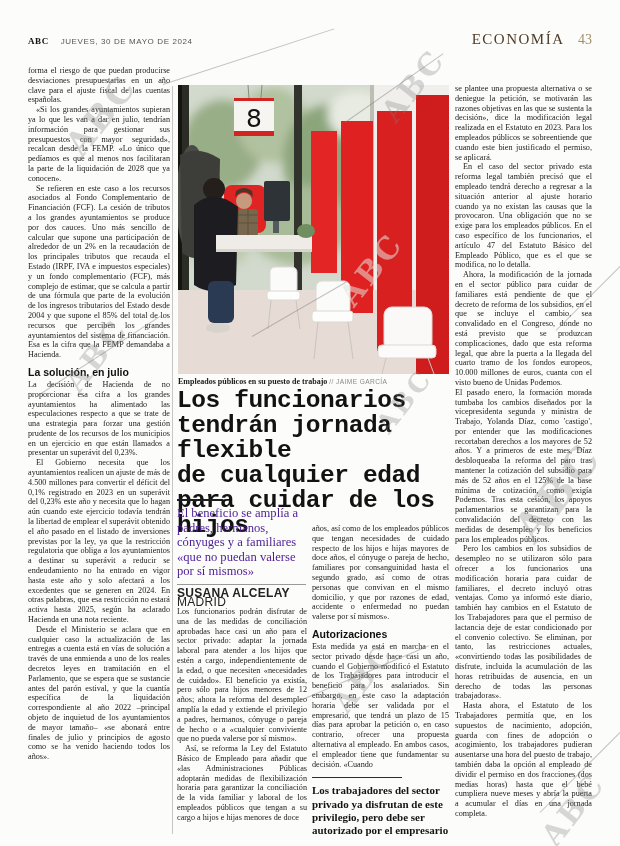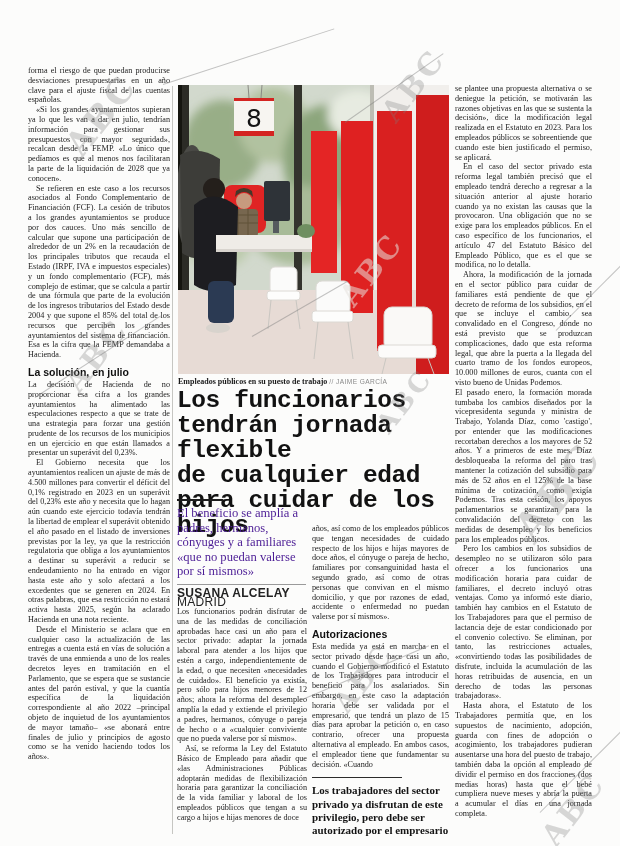--- a/index.html
+++ b/index.html
@@ -55,20 +55,30 @@
       color:rgba(125,125,125,.30);letter-spacing:3px;transform:rotate(-52deg);
       pointer-events:none;z-index:6;}
   .wline{position:absolute;height:1px;background:rgba(125,125,125,.45);
          transform-origin:left center;pointer-events:none;z-index:6;}
 </style>
 </head>
 <body>
 
 <div class="page">
 
+  <div class="masthead">
+    <div class="mast-left">
+      <span class="mast-brand">ABC</span>
+      <span>JUEVES, 30 DE MAYO DE 2024</span>
+    </div>
+    <div class="mast-right">
+      <span class="mast-section">ECONOMÍA</span>
+      <span class="mast-page">43</span>
+    </div>
+  </div>
 
   <div class="col-left bodytext">
     <p>forma el riesgo de que puedan producirse desviaciones presupuestarias en un año clave para el ajuste fiscal de las cuentas españolas.</p>
     <p class="ind">«Si los grandes ayuntamientos supieran ya lo que les van a dar en julio, tendrían información para gestionar sus presupuestos con mayor seguridad», recalcan desde la FEMP. «Lo único que pedíamos es que al menos nos facilitaran la parte de la liquidación de 2028 que ya conocen».</p>
     <p class="ind">Se refieren en este caso a los recursos asociados al Fondo Complementario de Financiación (FCF). La cesión de tributos a los grandes ayuntamientos se produce por dos cauces. Uno más sencillo de calcular que supone una participación de alrededor de un 2% en la recaudación de los principales tributos que recauda el Estado (IRPF, IVA e impuestos especiales) y un fondo complementario (FCF), más complejo de estimar, que se calcula a partir de una fórmula que parte de la evolución de los ingresos tributarios del Estado desde 2004 y que supone el 85% del total de los recursos que perciben los grandes ayuntamientos del sistema de financiación. Esa es la cifra que la FEMP demandaba a Hacienda.</p>
     <div class="crosshead">La solución, en julio</div>
     <p>La decisión de Hacienda de no proporcionar esa cifra a los grandes ayuntamientos ha alimentado las especulaciones respecto a que se trate de una estrategia para forzar una gestión prudente de los recursos de los municipios en un ejercicio en que están llamados a presentar un superávit del 0,23%.</p>
     <p class="ind">El Gobierno necesita que los ayuntamientos realicen un ajuste de más de 4.500 millones para convertir el déficit del 0,1% registrado en 2023 en un superávit del 0,23% este año y necesita que lo hagan aún cuando este ejercicio todavía tendrán la libertad de emplear el superávit obtenido el año pasado en el listado de inversiones previstas por la ley, ya que la restricción regulatoria que obliga a los ayuntamientos a destinar su superávit a reducir se endeudamiento no ha entrado en vigor hasta este año y solo afectará a los excedentes que se generen en 2024. En otras palabras, que esa restricción no estará activa hasta 2025, según ha aclarado Hacienda en una nota reciente.</p>
     <p class="ind">Desde el Ministerio se aclara que en cualquier caso la actualización de las entregas a cuenta está en vías de solución a través de una enmienda a uno de los reales decretos leyes en tramitación en el Parlamento, que se espera que se sustancie antes del parón estival, y que la cuantía específica de la liquidación correspondiente al año 2022 –principal objeto de inquietud de los ayuntamientos de mayor tamaño– «se abonará entre finales de julio y principios de agosto como se ha venido haciendo todos los años».</p>
   </div>

